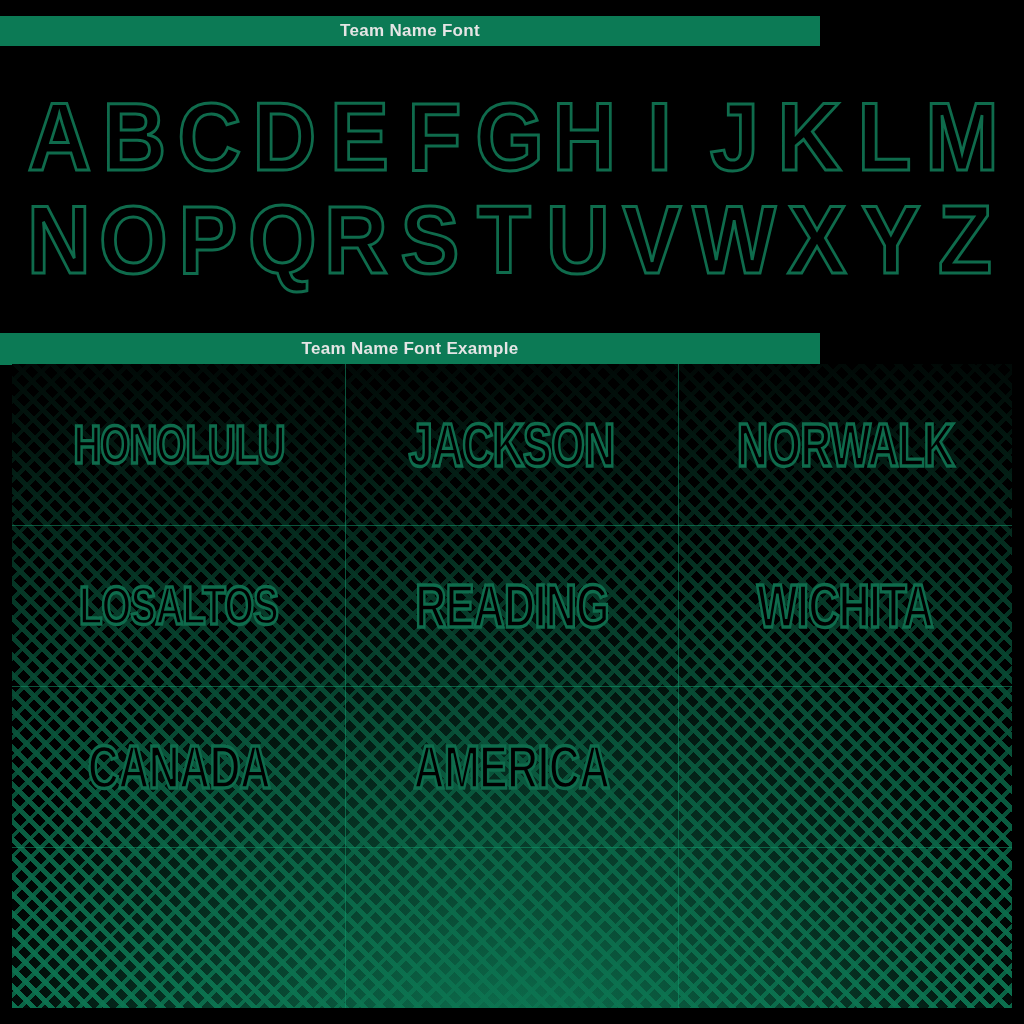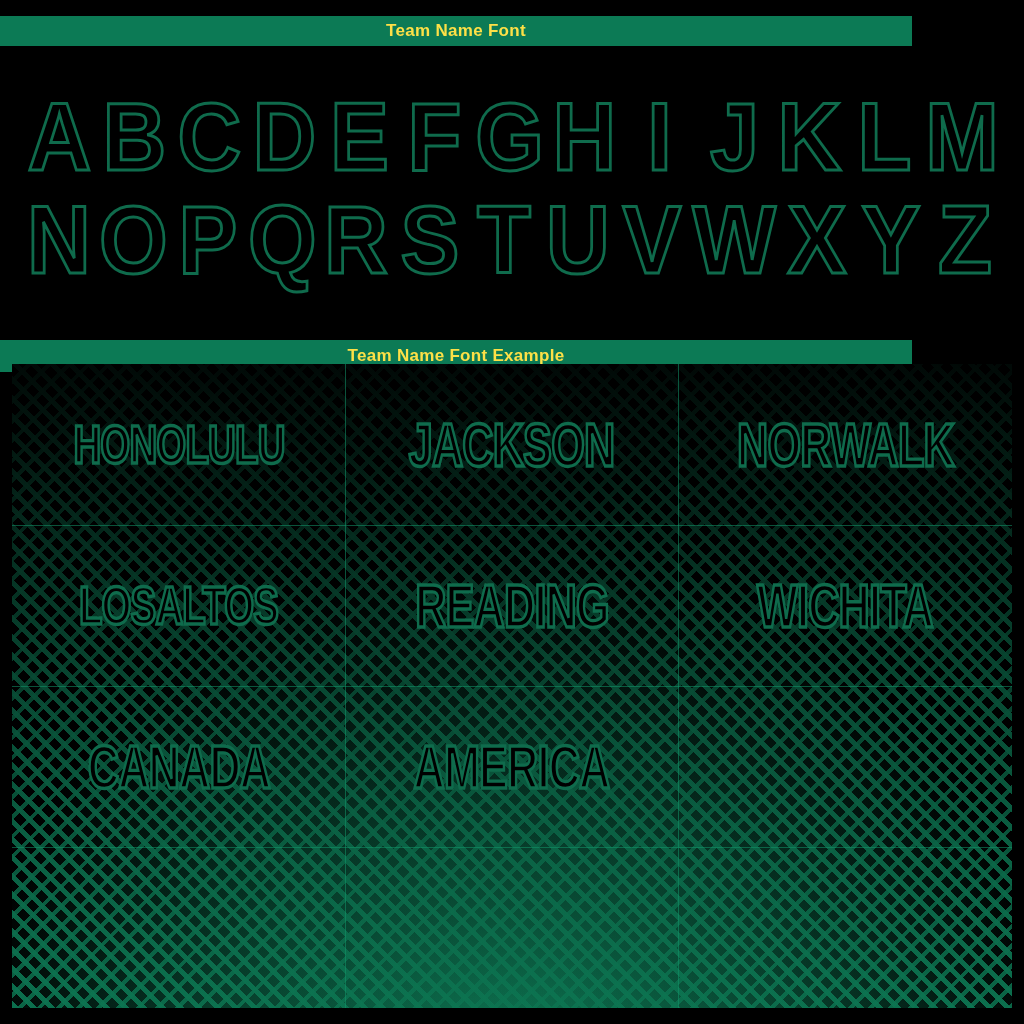--- a/index.html
+++ b/index.html
@@ -19,33 +19,33 @@
     width: 1024px;
     height: 1024px;
     background: #000000;
     overflow: hidden;
   }
 
   
   .bar {
     position: absolute;
     left: 0;
-    width: 912px;
+    width: 820px;
     height: 30px;
     background: #0c7a55;
-    color: #fde047;
+    color: #e5e5e5;
     font-size: 17px;
     font-weight: bold;
     letter-spacing: 0.3px;
     display: flex;
     align-items: center;
     justify-content: center;
   }
   .bar.top { top: 16px; }
-  .bar.mid { top: 340px; height: 32px; }
+  .bar.mid { top: 333px; height: 32px; }
 
   
   .alphabet-panel {
     position: absolute;
     top: 46px;
     left: 12px;
     width: 1000px;
     height: 286px;
     background: #000000;
     display: flex;

